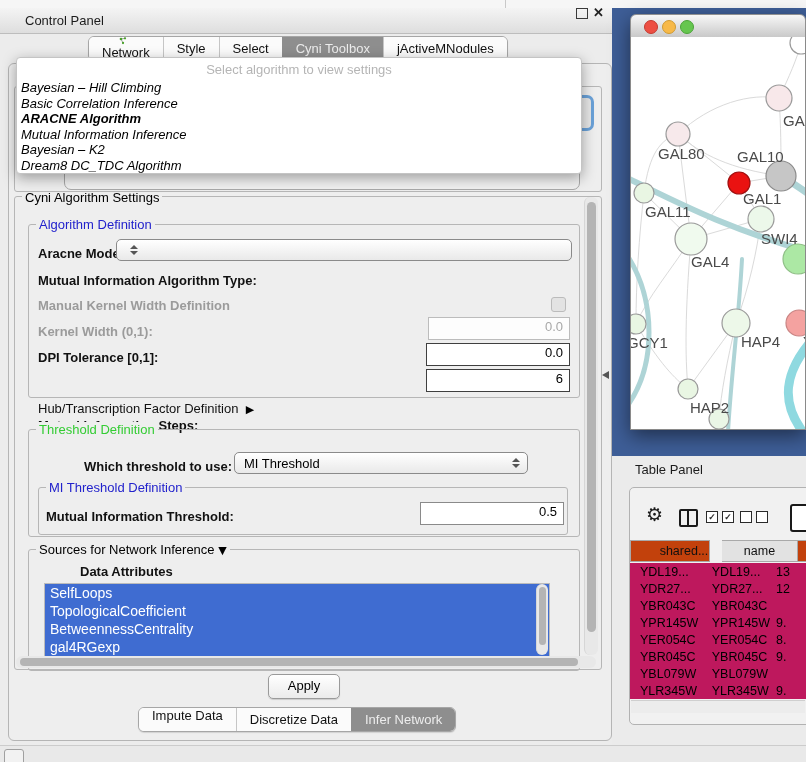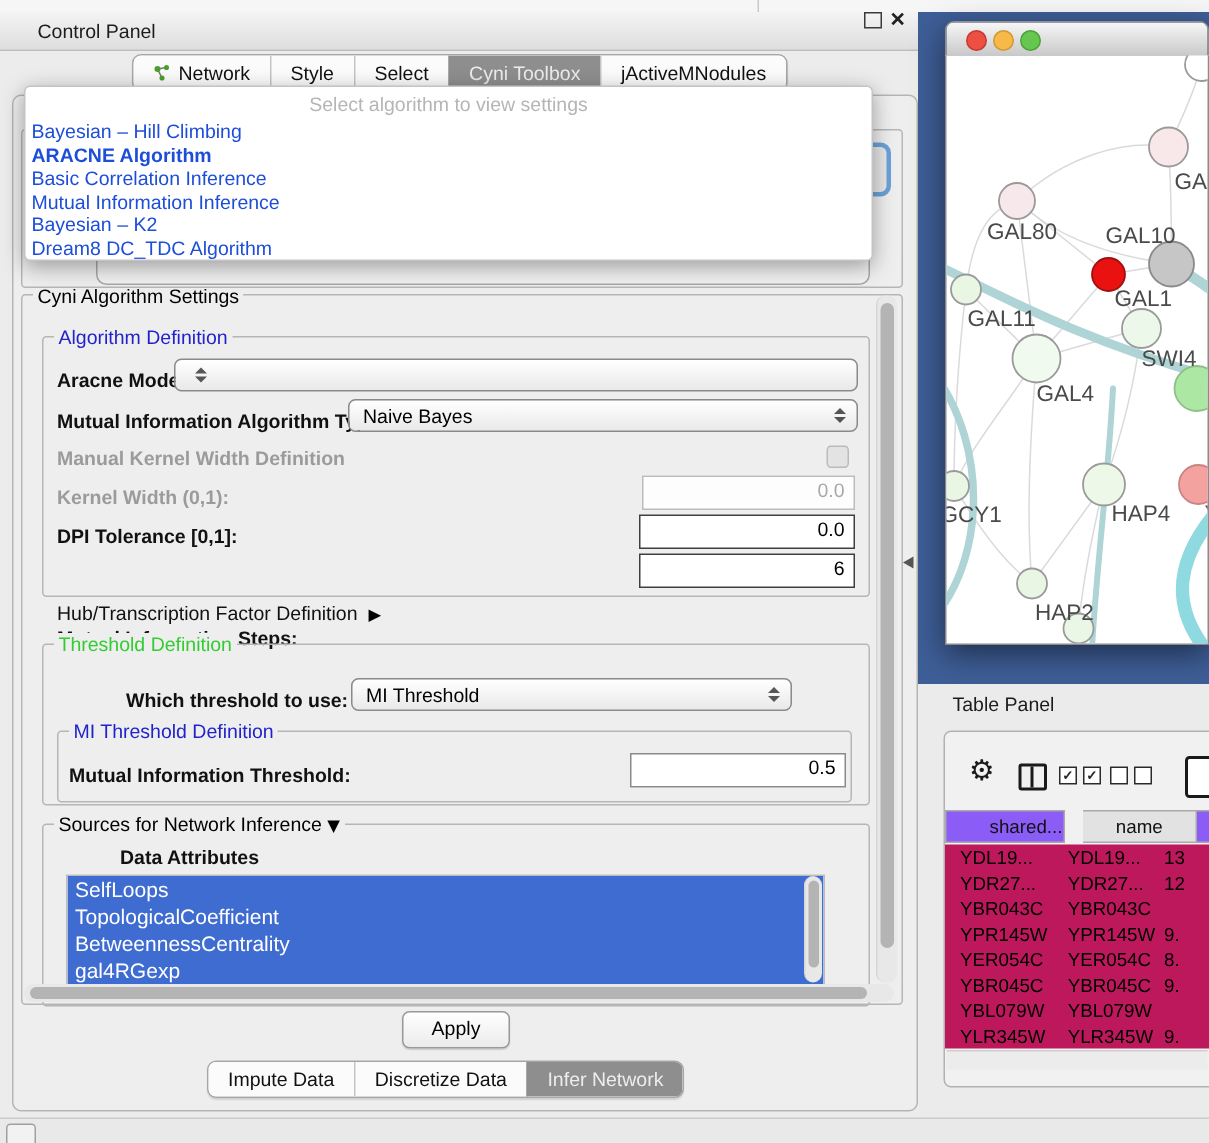--- a/index.html
+++ b/index.html
@@ -14,39 +14,39 @@
   
   #cp-titlebar{left:0;top:8px;width:612px;height:25px;background:linear-gradient(#f4f4f4,#dedede);border-bottom:1px solid #bdbdbd;}
   #cp-title{left:8px;top:5px;font-size:13px;color:#1c1c1c;margin-left:17px;}
   .tb-icon{top:6px;width:13px;height:13px;font-size:12px;color:#222;text-align:center;line-height:13px;cursor:default;}
   #float-icon{left:576px;top:8px;width:10px;height:9px;border:1.5px solid #3a3a3a;}
   #close-icon{left:592px;top:6px;font-weight:bold;font-size:13px;}
 
   
   .tabbar{display:flex;align-items:stretch;height:23px;border:1px solid #a6a6a6;border-radius:6px;background:#fbfbfb;overflow:hidden;box-shadow:0 1px 1px rgba(0,0,0,.12);}
   .tab{display:flex;align-items:center;padding:0 13px;font-size:13px;color:#111;background:#fbfbfb;border-left:1px solid #c6c6c6;cursor:default;white-space:nowrap;}
-  .tab:first-child{border-left:none;}
+  .tab:first-child{border-left:none;flex-direction:column;}
   .tab.selected{background:#8e8e8e;color:#ededed;border-left-color:#8e8e8e;}
   .tab .ticon{margin-right:5px;display:inline-block;width:12px;height:12px;}
   #top-tabs{left:88px;top:36px;}
   #bottom-tabs{left:138px;top:707px;}
 
   
   #cp-panel{left:8px;top:63px;width:602px;height:676px;border:1px solid #b5b5b5;border-radius:6px;background:#eeeeee;}
 
   
   .ghostbox{left:14px;top:86px;width:586px;height:104px;border:1px solid #c2c2c2;border-radius:3px;z-index:5;}
   .ghostcombo-right{left:558px;top:95px;width:30px;height:30px;border:3px solid #6aa1d8;border-radius:7px;background:#e6e6e6;z-index:6;}
   .ghostcombo-low{left:64px;top:158px;width:514px;height:30px;border:1px solid #a8a8a8;border-radius:7px;background:#f1f1f1;z-index:6;}
 
   
   #algo-popup{left:16px;top:57px;width:564px;height:115px;background:#ffffff;border:1px solid #c4c4c4;border-radius:4px;box-shadow:0 4px 14px rgba(0,0,0,.35);z-index:50;}
   #popup-hint{left:0;top:4px;width:100%;text-align:center;font-size:13px;color:#b5b5b5;}
   #popup-list{left:4px;top:22px;right:4px;}
-  .popup-item{font-size:13px;line-height:15.5px;color:#1d4ed8;padding-left:0;cursor:default;}
+  .popup-item{font-size:13px;line-height:15.5px;color:#000000;padding-left:0;cursor:default;font-style:italic;}
   .popup-item.selected{font-weight:bold;}
 
   
   .groupbox{border:1px solid #b6b6b6;border-radius:3px;}
   .grouptitle{position:absolute;font-size:13px;background:#eeeeee;padding:0 3px;white-space:nowrap;}
   .blue{color:#2222cc;}
   .green{color:#33cc33;}
 
   .lbl{font-size:13px;font-weight:bold;color:#111;white-space:nowrap;}
   .lbl.disabled{color:#9b9b9b;}
@@ -106,21 +106,21 @@
   #tp-cols .mid{position:absolute;left:6px;top:0;width:2px;height:14px;background:#1a1a1a;}
   .cbpair{display:flex;gap:4px;}
   #tp-checked{left:706px;top:511px;}
   #tp-unchecked{left:740px;top:511px;}
   .mini-cb{width:10px;height:10px;border:1.5px solid #2a2a2a;font-size:9px;line-height:10px;text-align:center;font-weight:bold;color:#2a2a2a;background:#fff;}
   #tp-doc{left:790px;top:504px;width:20px;height:24px;border:2px solid #1a1a1a;border-radius:3px;background:#fff;}
 
   #tp-header{left:630px;top:540px;display:flex;height:22px;}
   .hcell{box-sizing:border-box;border:1px solid #a9a9a9;border-left:none;font-size:12.5px;display:flex;align-items:center;justify-content:center;color:#111;cursor:default;}
   .hcell:first-child{border-left:1px solid #a9a9a9;}
-  .hcell.blue-h{background:#8b5cf6;padding-left:28px;}
+  .hcell.blue-h{background:#c2410c;padding-left:28px;}
   .hcell.gray-h{background:#e2e2e2;}
 
   #table-rows{left:630px;top:563px;width:176px;height:136px;overflow:hidden;background:#be185d;}
   .trow{display:flex;height:17px;align-items:center;cursor:default;}
   .tcell{font-size:12.5px;color:#000;white-space:nowrap;overflow:hidden;box-sizing:border-box;}
   #tp-hscroll{left:631px;top:700px;width:174px;height:12px;background:#ececec;border-top:1px solid #cfcfcf;}
 
   
   #resize-cursor{left:602px;top:371px;width:0;height:0;border-top:4px solid transparent;border-bottom:4px solid transparent;border-right:7px solid #555;}
 </style>
@@ -167,22 +167,22 @@
     </div>
 
   <div class="abs groupbox ghostbox"></div>
   <div class="abs ghostcombo-right"></div>
   <div class="abs ghostcombo-low"></div>
 
   <div class="abs" id="algo-popup">
     <div class="abs" id="popup-hint">Select algorithm to view settings</div>
     <div class="abs" id="popup-list">
         <div class="popup-item">Bayesian – Hill Climbing</div>
+        <div class="popup-item">Basic Correlation Inference</div>
         <div class="popup-item selected">ARACNE Algorithm</div>
-        <div class="popup-item">Basic Correlation Inference</div>
         <div class="popup-item">Mutual Information Inference</div>
         <div class="popup-item">Bayesian – K2</div>
         <div class="popup-item">Dream8 DC_TDC Algorithm</div>
       </div>
   </div>
 
   <div class="abs groupbox" style="left:14px;top:196px;width:586px;height:472px;"></div>
   <span class="abs grouptitle" style="left:22px;top:190px;">Cyni Algorithm Settings</span>
 
   <div class="abs groupbox" style="left:28px;top:224px;width:550px;height:172px;"></div>
@@ -190,27 +190,20 @@
 
   <span class="abs lbl" style="left:38px;top:246px;">Aracne Mode:</span>
   <div class="abs combo" style="left:116px;top:239px;width:456px;">
     <span class="arrows">
         <span class="up"></span>
         <span class="dn"></span>
       </span>
   </div>
 
   <span class="abs lbl" style="left:38px;top:273px;">Mutual Information Algorithm Type:</span>
-  <div class="abs combo" style="left:232px;top:266px;width:340px;">
-    <span class="ctext">Naive Bayes</span>
-    <span class="arrows">
-        <span class="up"></span>
-        <span class="dn"></span>
-      </span>
-  </div>
 
   <span class="abs lbl disabled" style="left:38px;top:298px;">Manual Kernel Width Definition</span>
   <div class="abs checkbox" style="left:551px;top:297px;"></div>
 
   <span class="abs lbl disabled" style="left:38px;top:324px;">Kernel Width (0,1):</span>
   <div class="abs field disabled" style="left:428px;top:317px;width:130px;">0.0</div>
 
   <span class="abs lbl" style="left:38px;top:350px;">DPI Tolerance [0,1]:</span>
   <div class="abs field dark" style="left:426px;top:343px;width:132px;">0.0</div>
 

